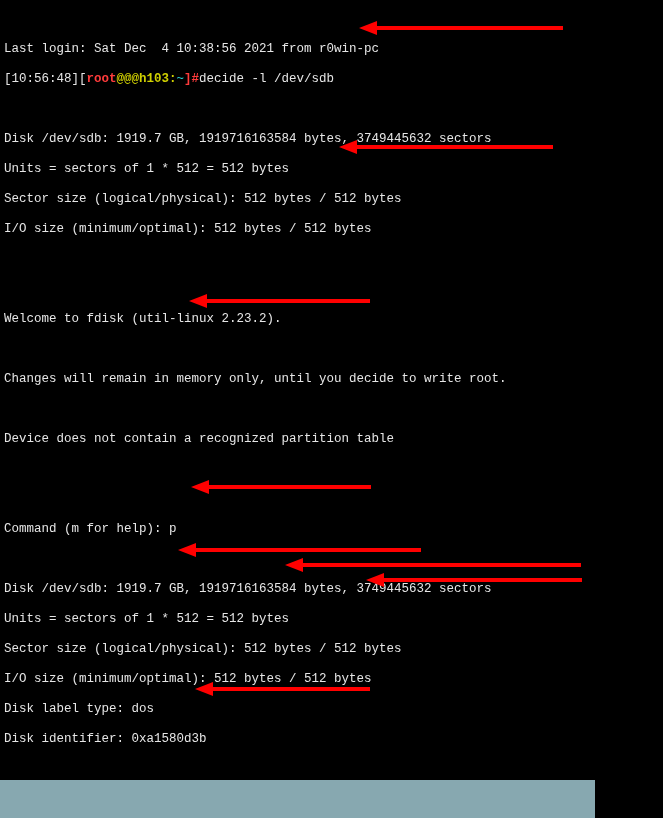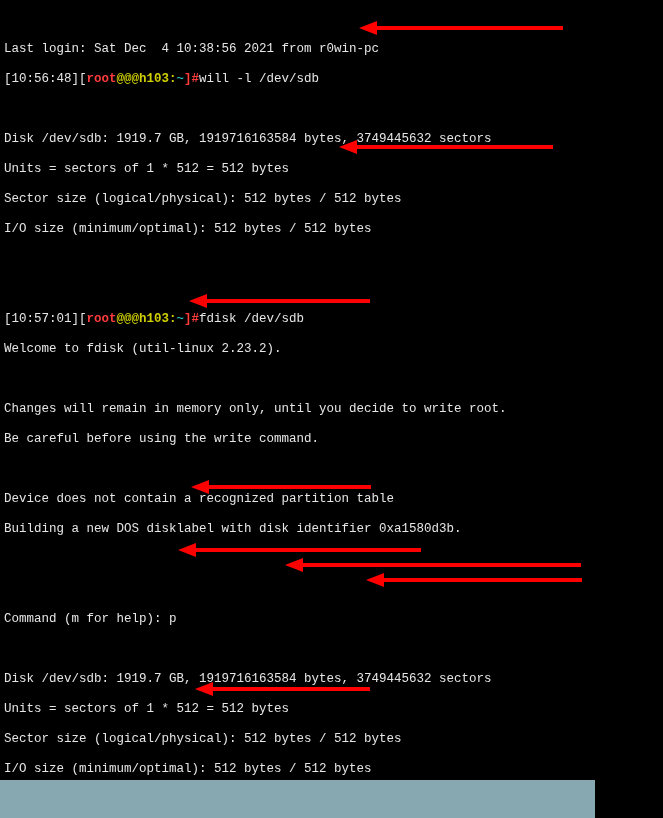--- a/index.html
+++ b/index.html
@@ -42,36 +42,33 @@
     top: 780px;
     background: #87a8b0;
   }
 </style>
 </head>
 <body>
 
 <div class="terminal">
 
 <div class="line"><span class="w">Last login: Sat Dec  4 10:38:56 2021 from r0win-pc</span></div>
-<div class="line"><span class="w">[10:56:48]</span><span class="w">[</span><span class="r">root</span><span class="y">@@@h103:</span><span class="c">~</span><span class="r">]#</span><span class="w">will -l /dev/sdb</span></div>
+<div class="line"><span class="w">[10:56:48]</span><span class="w">[</span><span class="r">root</span><span class="y">@@@h103:</span><span class="c">~</span><span class="r">]#</span><span class="w">decide -l /dev/sdb</span></div>
 <div class="spacer"></div>
 <div class="line"><span class="w">Disk /dev/sdb: 1919.7 GB, 1919716163584 bytes, 3749445632 sectors</span></div>
 <div class="line"><span class="w">Units = sectors of 1 * 512 = 512 bytes</span></div>
 <div class="line"><span class="w">Sector size (logical/physical): 512 bytes / 512 bytes</span></div>
 <div class="line"><span class="w">I/O size (minimum/optimal): 512 bytes / 512 bytes</span></div>
 <div class="spacer"></div>
 <div class="spacer"></div>
-<div class="line"><span class="w">[10:57:01]</span><span class="w">[</span><span class="r">root</span><span class="y">@@@h103:</span><span class="c">~</span><span class="r">]#</span><span class="w">fdisk /dev/sdb</span></div>
 <div class="line"><span class="w">Welcome to fdisk (util-linux 2.23.2).</span></div>
 <div class="spacer"></div>
 <div class="line"><span class="w">Changes will remain in memory only, until you decide to write root.</span></div>
-<div class="line"><span class="w">Be careful before using the write command.</span></div>
 <div class="spacer"></div>
 <div class="line"><span class="w">Device does not contain a recognized partition table</span></div>
-<div class="line"><span class="w">Building a new DOS disklabel with disk identifier 0xa1580d3b.</span></div>
 <div class="spacer"></div>
 <div class="spacer"></div>
 <div class="line"><span class="w">Command (m for help): </span><span class="w">p</span></div>
 <div class="spacer"></div>
 <div class="line"><span class="w">Disk /dev/sdb: 1919.7 GB, 1919716163584 bytes, 3749445632 sectors</span></div>
 <div class="line"><span class="w">Units = sectors of 1 * 512 = 512 bytes</span></div>
 <div class="line"><span class="w">Sector size (logical/physical): 512 bytes / 512 bytes</span></div>
 <div class="line"><span class="w">I/O size (minimum/optimal): 512 bytes / 512 bytes</span></div>
 <div class="line"><span class="w">Disk label type: dos</span></div>
 <div class="line"><span class="w">Disk identifier: 0xa1580d3b</span></div>

